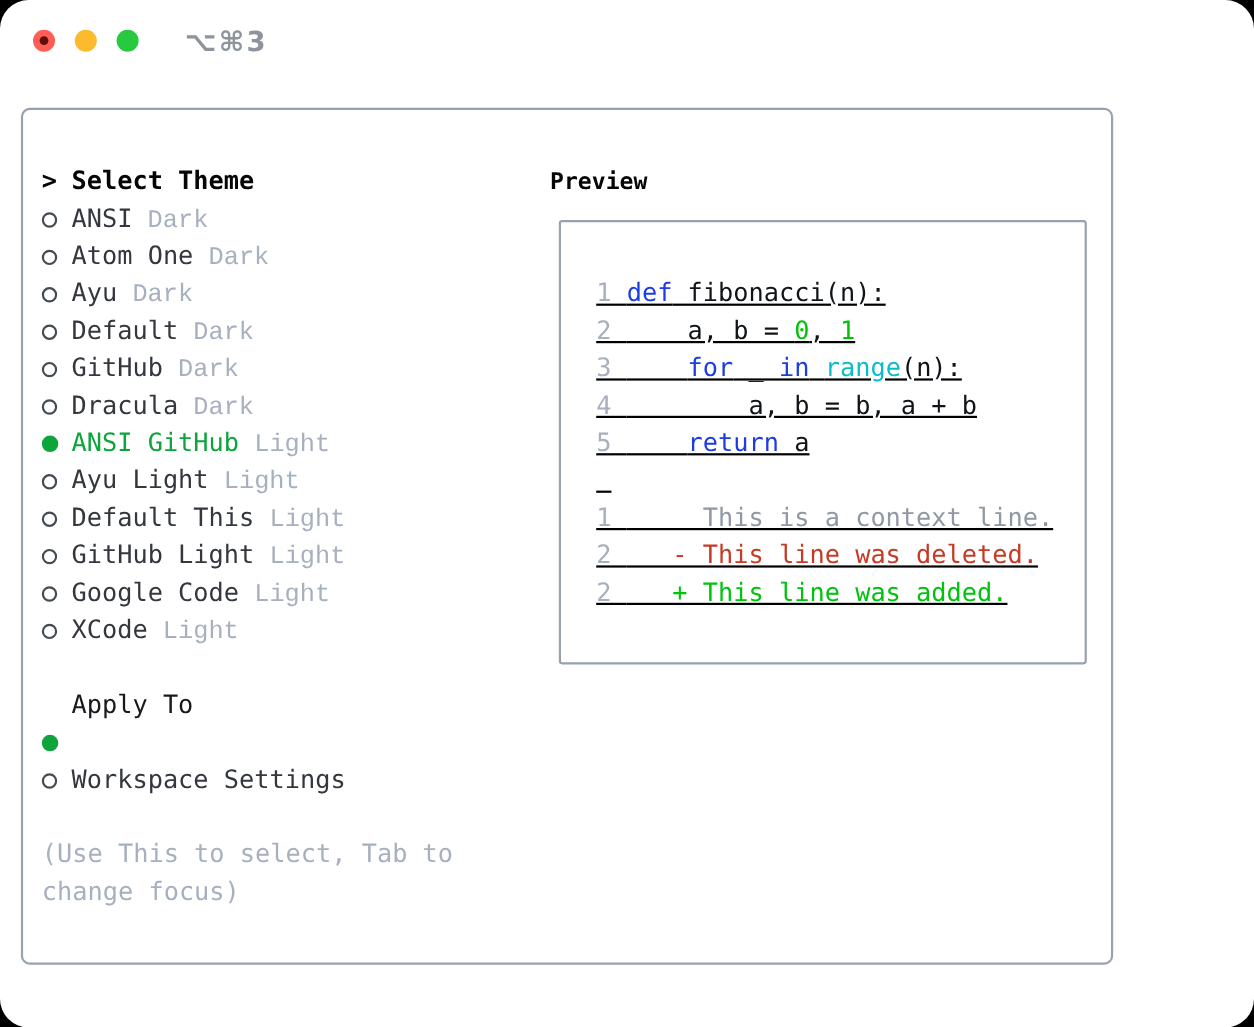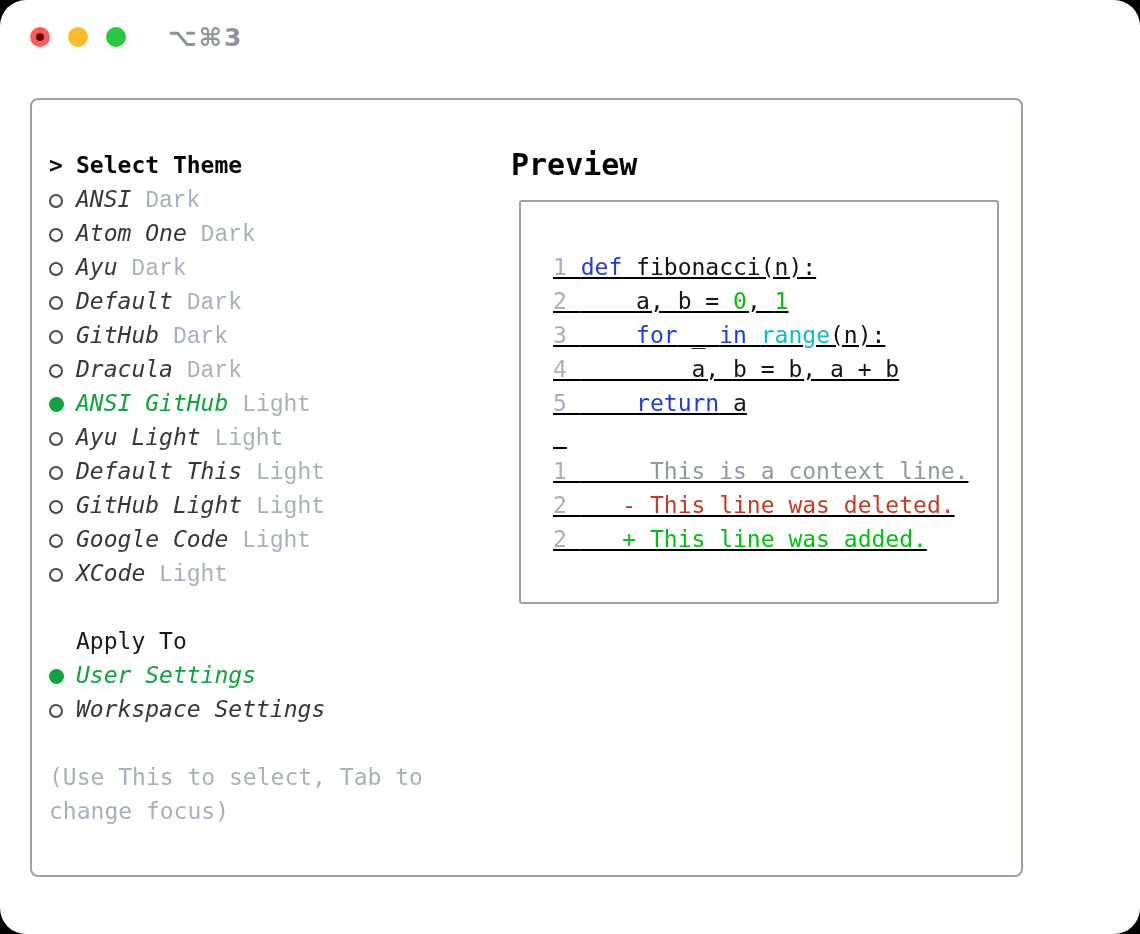--- a/index.html
+++ b/index.html
@@ -52,21 +52,21 @@
     top: 23px;
     font-family: "DejaVu Sans", sans-serif;
     font-weight: 600;
     font-size: 25px;
     letter-spacing: 2px;
     color: var(--title-gray, #8d949d);
   }
   
   .panel {
     position: absolute;
-    left: 30px; top: 98px;
+    left: 19px; top: 98px;
     width: 993px; height: 779px;
     box-sizing: border-box;
     border: 2px solid var(--panel-border, #98a1ae);
     border-radius: 8px;
     background: var(--background, #fff);
   }
   
   .left-col {
     position: absolute;
     left: 17px; top: 48px;
@@ -94,31 +94,31 @@
     vertical-align: -1px;
   }
   .dot-filled {
     display: inline-block;
     width: 15px; height: 15px;
     border-radius: 50%;
     background: var(--selected-green, #0ea43c);
     vertical-align: -1px;
   }
   .bold { font-weight: bold; color: #050505; }
-  .name { color: var(--text-dark, #34383e); font-style: italic; }
+  .name { color: var(--text-dark, #34383e); }
   .selected .name { color: var(--selected-green, #0ea43c); }
   .tag  { color: var(--muted, #a7b0be); font-family: Liberation Mono, monospace; }
   .applyto { color: #17191c; text-align: right; }
   .hint { color: var(--muted, #a7b0be); }
   
   .preview-title {
     position: absolute;
     left: 479px; top: 48px;
     height: 34px; line-height: 34px;
-    font-size: 30px;
+    font-size: 21px;
   }
   .preview-box {
     position: absolute;
     left: 487px; top: 100px;
     width: 480px; height: 404px;
     box-sizing: border-box;
     border: 2px solid var(--panel-border, #98a1ae);
     border-radius: 3px;
     padding: 48px 0 0 32px;
     overflow: hidden;
@@ -169,21 +169,21 @@
           <div class="row option"><span class="marker"><span class="dot-hollow"></span></span><span class="name">GitHub Light</span><span class="tag"> Light</span></div>
           <div class="row option"><span class="marker"><span class="dot-hollow"></span></span><span class="name">Google Code</span><span class="tag"> Light</span></div>
           <div class="row option"><span class="marker"><span class="dot-hollow"></span></span><span class="name">XCode</span><span class="tag"> Light</span></div>
         </div>
 
       <div class="row"></div>
 
       <div class="row"><span class="marker"></span><span class="applyto">Apply To</span></div>
 
       <div>
-          <div class="row option selected"><span class="marker"><span class="dot-filled"></span></span><span class="name">User Settings</span></div>
+          <div class="row option selected"><span class="marker"><span class="dot-filled"></span></span></div>
           <div class="row option"><span class="marker"><span class="dot-hollow"></span></span><span class="name">Workspace Settings</span></div>
         </div>
 
       <div class="row"></div>
 
       <div class="row hint">(Use This to select, Tab to</div>
       <div class="row hint">change focus)</div>
     </div>
 
     <div class="preview-title bold">Preview</div>

